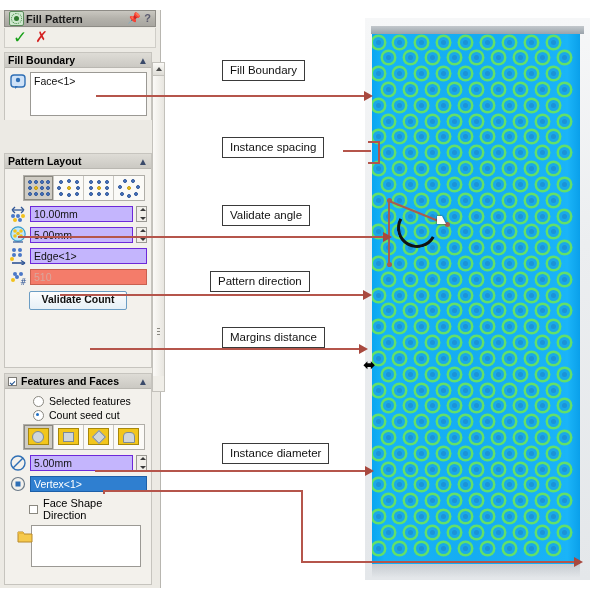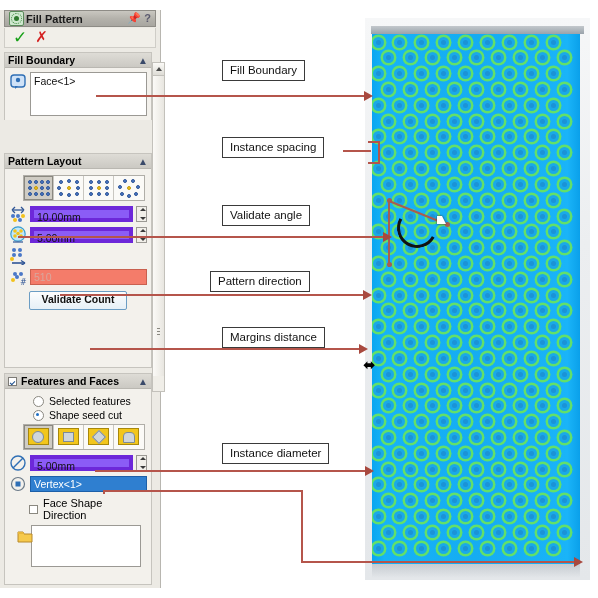--- a/index.html
+++ b/index.html
@@ -80,21 +80,21 @@
   
   .selrow{display:flex;align-items:flex-start;gap:3px;}
   .sel-ico{width:18px;height:18px;flex:0 0 auto;position:relative;}
   .selbox{
     flex:1;height:44px;background:#fff;border:1px solid #9b9994;
     font-size:10.5px;padding:2px 3px;box-sizing:border-box;color:#111;
   }
   .fld-row{display:flex;align-items:center;gap:3px;margin-top:3px;}
   .fld-ico{width:18px;height:18px;flex:0 0 auto;position:relative;}
   .fld{
-    flex:1;height:16px;background:#8b5cf6;border:4px solid #6d28d9;
+    flex:1;height:16px;background:#c4b5fd;border:1px solid #6d28d9;
     font-size:10.5px;padding:1px 3px;box-sizing:border-box;line-height:13px;color:#111;
   }
   .fld.err{background:#f47c6a;border:1px solid #c9604f;color:#d8a79d;}
   .fld.sel{background:#2f7fd0;border:1px solid #1c5fa8;color:#fff;}
   .spin{
     width:11px;height:16px;flex:0 0 auto;border:1px solid #9b9994;background:#f1efe9;
     display:flex;flex-direction:column;box-sizing:border-box;
   }
   .spin i{flex:1;display:block;position:relative;}
   .spin i::after{
@@ -372,20 +372,21 @@
           <svg width="18" height="18" viewBox="0 0 18 18">
             <circle cx="5" cy="3" r="2" fill="#4a78c8"></circle>
               <circle cx="11" cy="3" r="2" fill="#4a78c8"></circle>
             <circle cx="5" cy="8" r="2" fill="#4a78c8"></circle>
               <circle cx="11" cy="8" r="2" fill="#4a78c8"></circle>
             <circle cx="3" cy="12" r="2" fill="#f2c21c"></circle>
             <path d="M3 16 L16 16" stroke="#2f5596" stroke-width="1.6"></path>
             <path d="M16 16 L12 13.5 M16 16 L12 18.5" stroke="#2f5596" stroke-width="1.4" fill="none"></path>
           </svg>
         </span>
+        <div class="fld">Edge&lt;1&gt;</div>
       </div>
 
       <div class="fld-row">
         <span class="fld-ico">
           <svg width="18" height="18" viewBox="0 0 18 18">
             <circle cx="4" cy="12" r="2" fill="#f2c21c"></circle>
               <circle cx="8" cy="9" r="2" fill="#4a78c8"></circle>
             <circle cx="12" cy="6" r="2" fill="#4a78c8"></circle>
               <circle cx="6" cy="6" r="2" fill="#4a78c8"></circle>
             <text x="11" y="17" font-size="8" fill="#2f5596" font-family="DejaVu Sans">#</text>
@@ -405,21 +406,21 @@
       <span class="chev">▲</span>
     </div>
     <div class="grp-body">
 
       <div class="radrow">
         <span class="rad"></span>
         <span class="rl">Selected features</span>
       </div>
       <div class="radrow">
         <span class="rad on"></span>
-        <span class="rl">Shape seed cut</span>
+        <span class="rl">Count seed cut</span>
       </div>
 
       <div class="shapestrip">
         <div class="sbtn active">
           <span class="sh">
             <b style="left:3px;top:2px;width:12px;height:12px;border-radius:50%;"></b>
           </span>
         </div>
         <div class="sbtn">
           <span class="sh">

